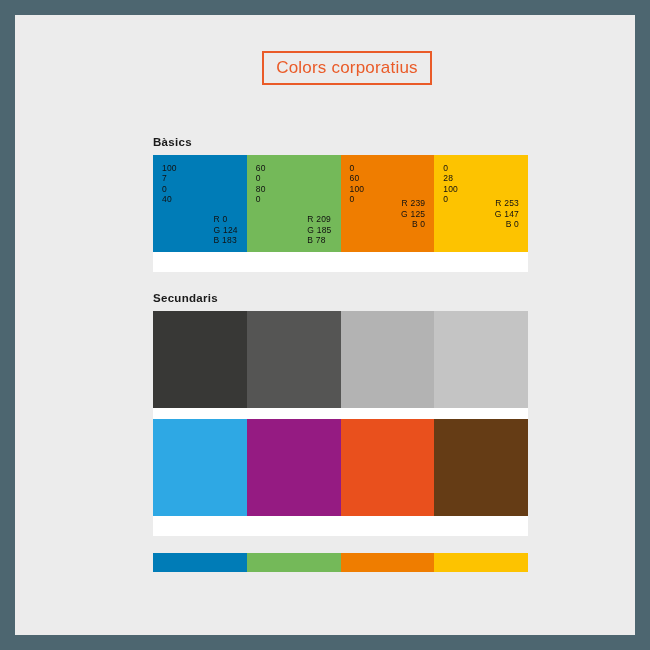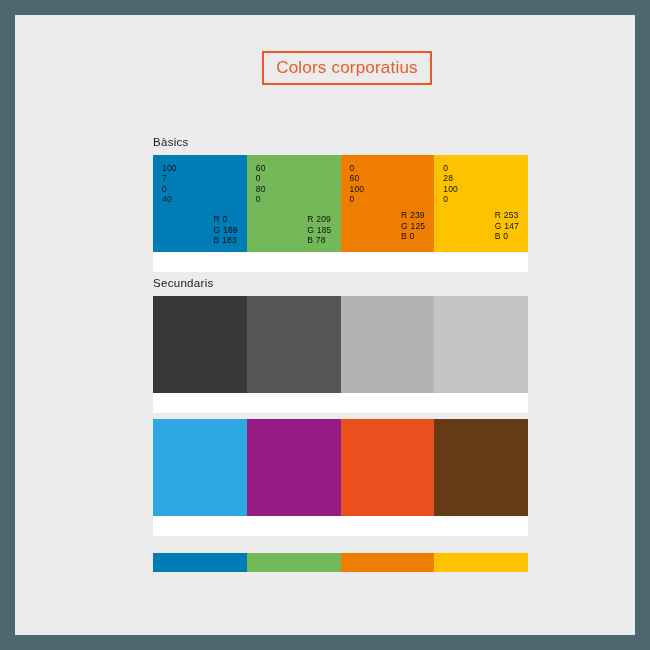--- a/index.html
+++ b/index.html
@@ -42,21 +42,21 @@
     margin-left: 44px;
   }
   
   .section {
     position: absolute;
     left: 123px;
     width: 380px;
   }
   .section-label {
     font-size: 11.5px;
-    font-weight: normal;
+    font-weight: bold;
     color: #1a1a1a;
     letter-spacing: 0.3px;
     margin-left: 15px;
     margin-bottom: 6px;
     line-height: 1;
   }
   .swatch-row {
     display: flex;
     width: 375px;
     margin-left: 15px;
@@ -81,21 +81,22 @@
     position: absolute;
     right: 9px;
     bottom: 6px;
     font-size: 8.5px;
     line-height: 10.5px;
     color: #111;
     text-align: left;
     letter-spacing: 0.2px;
   }
   .rgb.mid {
-    bottom: 10px;
+    bottom: 22px;
+    text-align: right;
   }
   .white-strip {
     width: 375px;
     height: 20px;
     background: #ffffff;
     margin-left: 15px;
   }
   .bottom-strip-wrap {
     position: absolute;
     left: 123px;
@@ -126,21 +127,21 @@
     <div class="swatch-row">
       <div class="swatch" id="sw-0-0" style="background: rgb(0, 124, 183);">
         <div class="cmyk">
           <div>100</div>
           <div>7</div>
           <div>0</div>
           <div>40</div>
         </div>
         <div class="rgb">
           <div>R 0</div>
-          <div>G 169</div>
+          <div>G 124</div>
           <div>B 183</div>
         </div>
       </div>
       <div class="swatch" id="sw-0-1" style="background: rgb(116, 185, 89);">
         <div class="cmyk">
           <div>60</div>
           <div>0</div>
           <div>80</div>
           <div>0</div>
         </div>
@@ -173,21 +174,21 @@
         <div class="rgb mid">
           <div>R 253</div>
           <div>G 147</div>
           <div>B 0</div>
         </div>
       </div>
     </div>
     <div class="white-strip"></div>
   </div>
 
-  <div class="section" id="section-1" style="top:263px;">
+  <div class="section" id="section-1" style="top:278px;">
     <div class="section-label">Secundaris</div>
     <div class="swatch-row">
       <div class="swatch" id="sw-1-0" style="background: rgb(56, 56, 54);"></div>
       <div class="swatch" id="sw-1-1" style="background: rgb(85, 85, 84);"></div>
       <div class="swatch" id="sw-1-2" style="background: rgb(179, 179, 179);"></div>
       <div class="swatch" id="sw-1-3" style="background: rgb(196, 196, 196);"></div>
     </div>
     <div class="white-strip"></div>
   </div>
 

